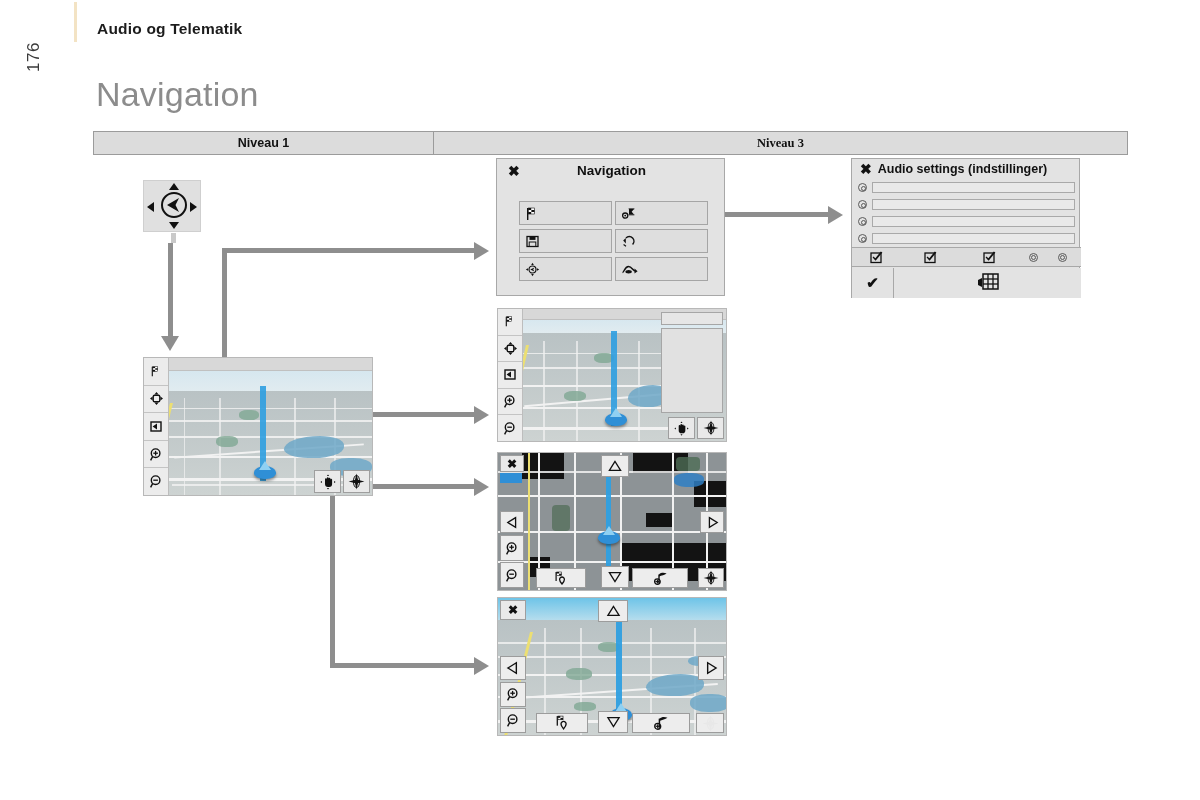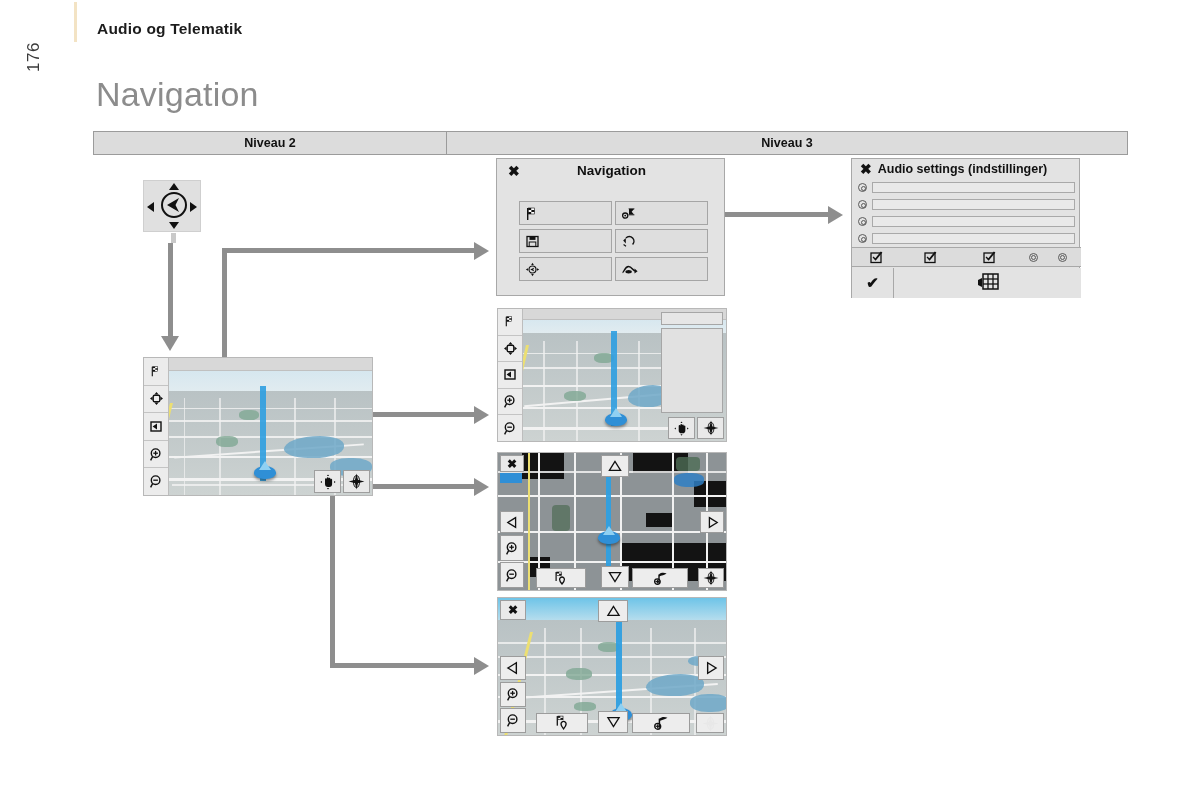--- a/index.html
+++ b/index.html
@@ -40,21 +40,21 @@
     display: flex;
     border: 1px solid #9b9b9b;
     background: #dcdcdc;
   }
   .lvl-cell {
     display: flex; align-items: center; justify-content: center;
     font-size: 12.5px; font-weight: bold; color: #111;
     border-right: 1px solid #9b9b9b;
     height: 100%;
   }
-  .lvl-cell:last-child { border-right: none; }
+  .lvl-cell:last-child { border-right: none; font-family: Liberation Serif, serif; }
   .lvl-1 { width: 340px; }
   .lvl-2 { width: 353px; }
   .lvl-3 { flex: 1; }
 
   
   .panel {
     position: absolute;
     background: #e3e3e3;
     border: 1px solid #a8a8a8;
   }
@@ -208,21 +208,21 @@
 <body>
 
 <div id="page">
 
   <div class="head-rule"></div>
   <div class="head-title">Audio og Telematik</div>
   <div class="page-num">176</div>
   <div class="doc-title">Navigation</div>
 
   <div class="lvl-table">
-    <div class="lvl-cell lvl-2">Niveau 2</div>
+    <div class="lvl-cell lvl-1">Niveau 1</div>
     <div class="lvl-cell lvl-3">Niveau 3</div>
   </div>
 
   <div id="joystick">
     <div class="jcircle">
       <svg width="22" height="22" viewBox="0 0 22 22">
         <polygon points="16,4 4,11 16,18 12.5,11" fill="#111"></polygon>
       </svg>
     </div>
     <div class="tri tri-up t-u"></div>

